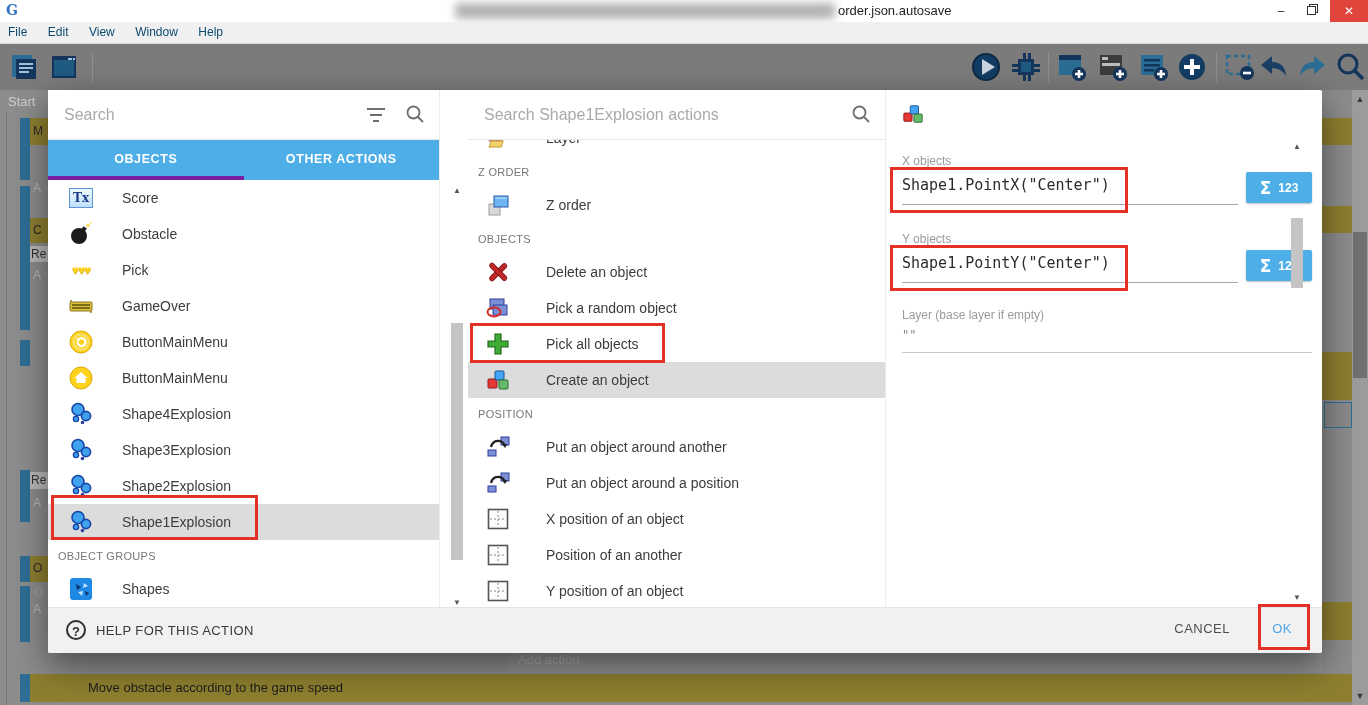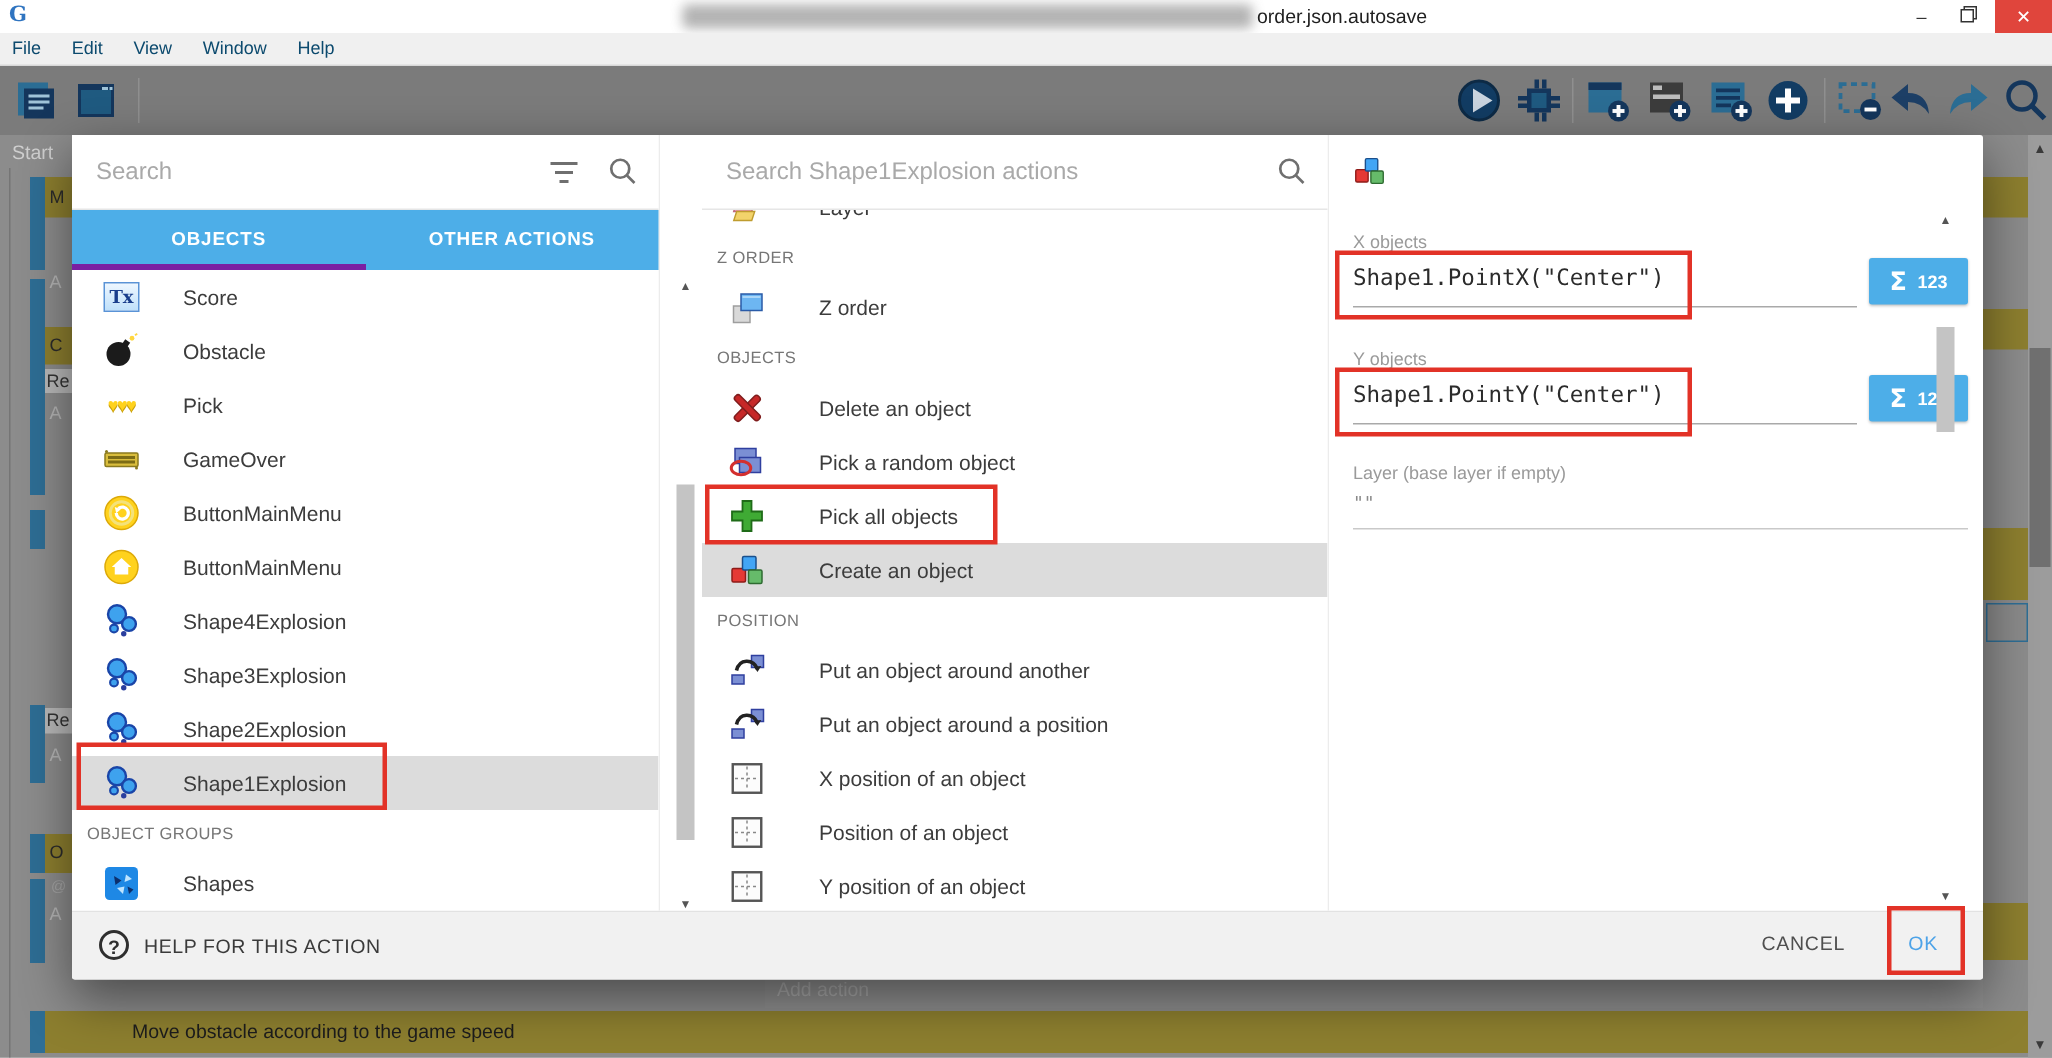--- a/index.html
+++ b/index.html
@@ -521,21 +521,21 @@
           <span class="lbl">X position of an object</span>
         </div>
         <div class="lrow">
           <span class="ic">
             <svg width="24" height="24" viewBox="0 0 24 24">
               <rect x="2.5" y="2.5" width="19" height="19" fill="#fcfcfc" stroke="#555" stroke-width="1.6"></rect>
               <line x1="12" y1="4" x2="12" y2="20" stroke="#888" stroke-width="1" stroke-dasharray="2 2"></line>
               <line x1="4" y1="12" x2="20" y2="12" stroke="#888" stroke-width="1" stroke-dasharray="2 2"></line>
             </svg>
           </span>
-          <span class="lbl">Position of an object</span>
+          <span class="lbl">Position of an another</span>
         </div>
         <div class="lrow">
           <span class="ic">
             <svg width="24" height="24" viewBox="0 0 24 24">
               <rect x="2.5" y="2.5" width="19" height="19" fill="#fcfcfc" stroke="#555" stroke-width="1.6"></rect>
               <line x1="12" y1="4" x2="12" y2="20" stroke="#888" stroke-width="1" stroke-dasharray="2 2"></line>
               <line x1="4" y1="12" x2="20" y2="12" stroke="#888" stroke-width="1" stroke-dasharray="2 2"></line>
             </svg>
           </span>
           <span class="lbl">Y position of an object</span>

